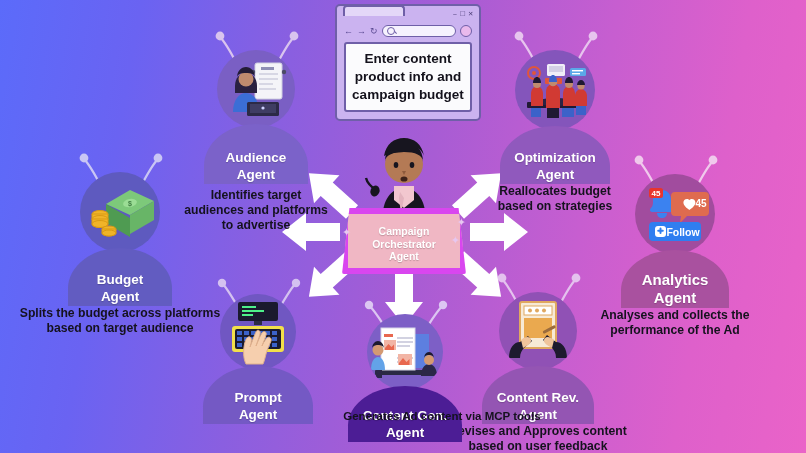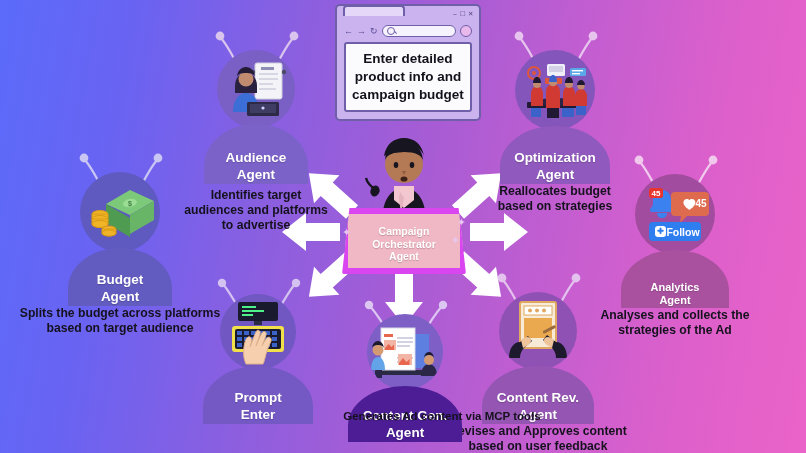--- a/index.html
+++ b/index.html
@@ -248,25 +248,25 @@
           <path d="M40,18h30a4,4 0 0 1 4,4v16a4,4 0 0 1 -4,4h-18l-7,7 1-7h-6a4,4 0 0 1 -4,-4v-16a4,4 0 0 1 4,-4z" fill="#df6b4f"></path>
           <path d="M52,25c-2.2,0-3.6,1.6-3.6,3.6c0,4 6,7.4 6,7.4s6-3.4 6-7.4c0-2 -1.4-3.6-3.6-3.6c-1.3,0-2.1,0.7-2.4,1.2c-0.3-0.5-1.1-1.2-2.4-1.2z" fill="#ffffff"></path>
           <text x="66" y="33" font-family="Liberation Sans, sans-serif" font-size="10" font-weight="bold" fill="#ffffff" text-anchor="middle">45</text>
           <rect x="14" y="48" width="52" height="19" rx="4" fill="#2f7ef0"></rect>
           <rect x="20" y="52" width="11" height="11" rx="3" fill="#ffffff"></rect>
           <path d="M25.5,54.5v4.5M23.2,56.7h4.6" stroke="#2f7ef0" stroke-width="2" stroke-linecap="round"></path>
           <text x="48" y="62" font-family="Liberation Sans, sans-serif" font-size="10.5" font-weight="bold" fill="#ffffff" text-anchor="middle">Follow</text>
         </svg>
       </div>
       <div class="body" style="top:98px; width:108px; height:58px; background:#a9519f; padding-top:10px;">
-        <div class="lbl" style="font-size:11px; white-space:pre-line;">Analytics
+        <div class="lbl" style="font-size:15px; white-space:pre-line;">Analytics
 Agent</div>
       </div>
       <div class="desc" style="top:156px; width:210px; font-size:12.2px;">Analyses and collects the
-strategies of the Ad</div>
+performance of the Ad</div>
     </div>
 
     <div class="agent" style="left:478px; top:272px; width:120px; height:160px;">
       <svg class="ant" viewBox="0 0 120 160">
         <path d="M44,40 C36,24 30,14 25,8" stroke="#e4c2ee" stroke-width="2.2" fill="none" stroke-linecap="round"></path>
         <circle cx="24" cy="6" r="4.4" fill="#e4c2ee"></circle>
         <path d="M78,40 C86,24 92,14 97,8" stroke="#e4c2ee" stroke-width="2.2" fill="none" stroke-linecap="round"></path>
         <circle cx="98" cy="6" r="4.4" fill="#e4c2ee"></circle>
       </svg>
       <div class="head" style="top:20px; width:78px; height:78px; background:#9051b5;">
@@ -364,21 +364,21 @@
               <rect x="24" y="49" width="5" height="4"></rect>
               <rect x="45" y="49" width="5" height="4"></rect>
               <rect x="52" y="49" width="5" height="4"></rect>
           </g>
           <rect x="31" y="49" width="12" height="4" fill="#3b62c9"></rect>
           <path d="M26,70c-3-6-3-14-1-22c1-4 4-7 6-4c1,2 0,6 -1,9c2-5 4-11 6-15c1-3 5-2 4,2c-1,4-3,9-4,12c2-5 4-10 6-13c2-3 5-1 4,2c-1,4-3,8-4,11c1-3 3-6 5-8c2-2 5,0 4,3c-2,5-4,9-5,13c-1,4-2,8-3,10z" fill="#f6cfae" stroke="#e0b08c" stroke-width="1"></path>
         </svg>
       </div>
       <div class="body" style="top:88px; width:110px; height:58px; background:#7459c4; padding-top:10px;">
         <div class="lbl" style="font-size:13.5px; white-space:pre-line;">Prompt
-Enter</div>
+Agent</div>
       </div>
     </div>
 
     <div class="agent" style="left:60px; top:150px; width:120px; height:160px;">
       <svg class="ant" viewBox="0 0 120 160">
         <path d="M44,42 C36,26 30,16 25,10" stroke="#c9c6f4" stroke-width="2.2" fill="none" stroke-linecap="round"></path>
         <circle cx="24" cy="8" r="4.4" fill="#c9c6f4"></circle>
         <path d="M78,42 C86,26 92,16 97,10" stroke="#c9c6f4" stroke-width="2.2" fill="none" stroke-linecap="round"></path>
         <circle cx="98" cy="8" r="4.4" fill="#c9c6f4"></circle>
       </svg>
@@ -449,21 +449,21 @@
       <div class="bw-nav">
         <span class="nv">←</span>
         <span class="nv">→</span>
         <span class="nv">↻</span>
         <div class="bw-url">
           <span class="mag"></span>
         </div>
         <div class="bw-prof"></div>
       </div>
       <div class="bw-page">
-        <div class="ptext">Enter detailed
+        <div class="ptext">Enter content
 product info and
 campaign budget</div>
       </div>
     </div>
   </div>
 
   <div class="cap-layer">
     <div class="bottom-cap" style="top:410px;margin-left:39px;">Generates Ad content via MCP tools</div>
   </div>
 

